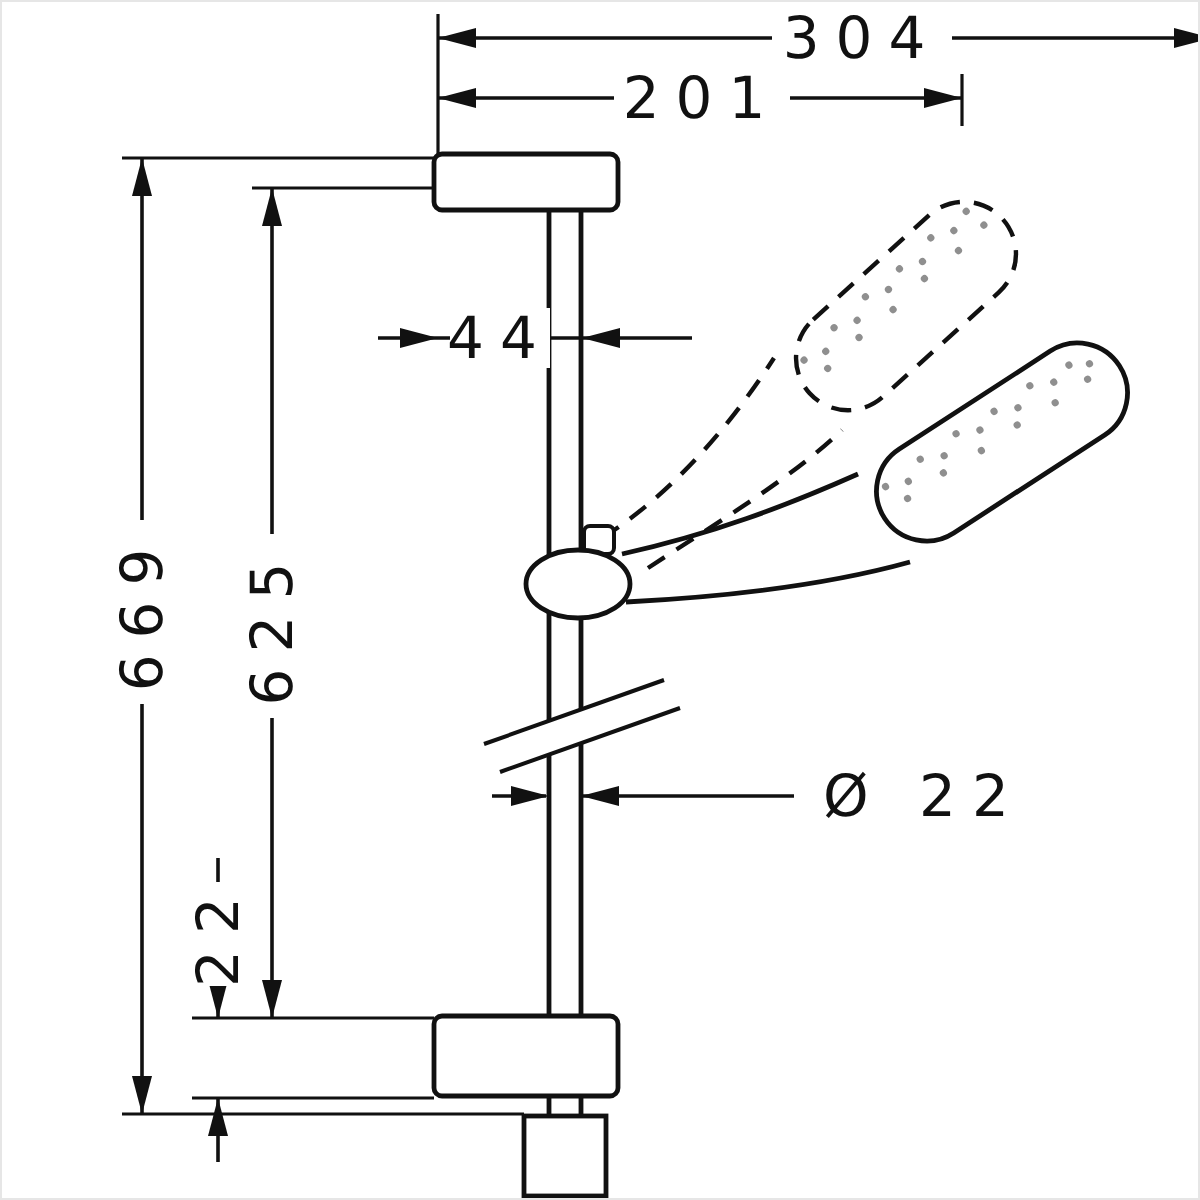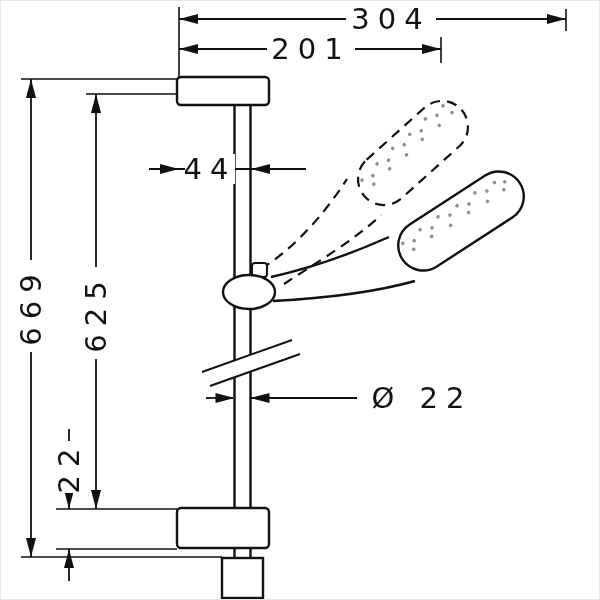--- a/index.html
+++ b/index.html
@@ -3,20 +3,21 @@
 <meta charset="utf-8">
 <style>
   html, body { margin: 0; padding: 0; background: #ffffff; }
   .stage {
     position: relative;
     width: 600px; height: 600px;
     background: #ffffff;
     border: 1px solid #e6e6e6;
     box-sizing: border-box;
     overflow: hidden;
+    padding-left: 40px;
   }
   svg { display: block; }
   .dim-text {
     font-family: "DejaVu Sans", "Liberation Sans", sans-serif;
     font-size: 29px;
     letter-spacing: 8px;
     fill: #111111;
   }
 </style>
 </head>

